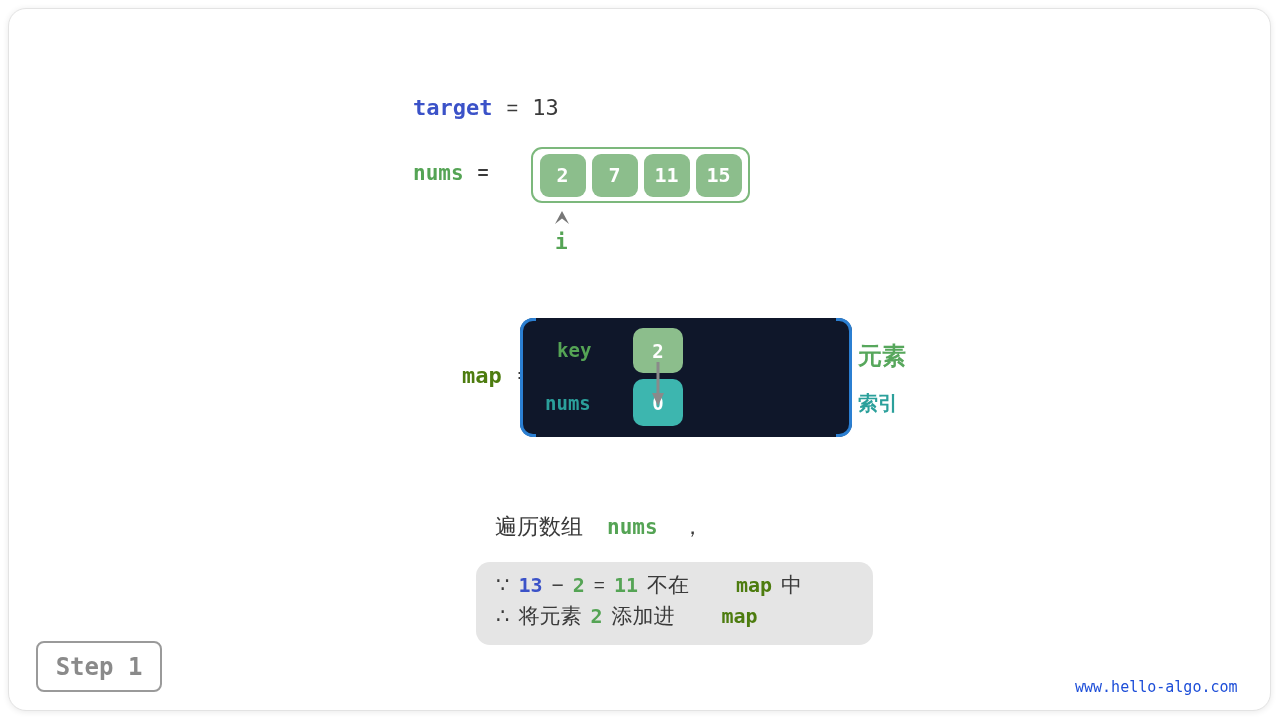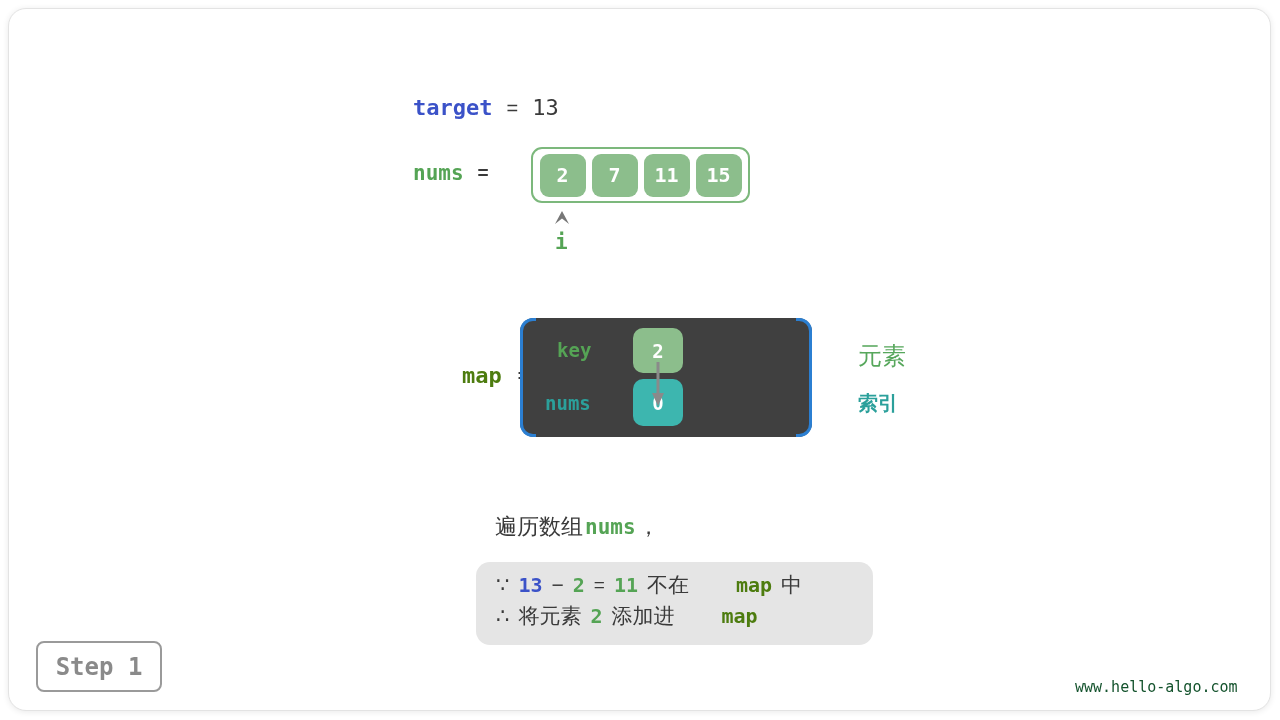--- a/index.html
+++ b/index.html
@@ -32,58 +32,58 @@
                align-items:center; justify-content:center; gap:6px; }
   .cell { width:46px; height:43px; background:#8cbe8c; border-radius:9px;
           color:#ffffff; font-weight:bold; font-size:20px;
           display:flex; align-items:center; justify-content:center; }
 
   .pointer-caret { left:553px; top:209px; width:18px; height:18px; }
   .pointer-label { left:555px; top:230px; font-size:21px; font-weight:bold; }
 
   
   .map-label-row { left:424px; top:363px; font-size:22px; gap:16px; font-weight:bold; }
-  .map-panel { left:520px; top:318px; width:292px; height:119px;
-               background:#404040; border-radius:14px; }
+  .map-panel { left:520px; top:318px; width:332px; height:119px;
+               background:#0f172a; border-radius:14px; }
   .bracket { position:absolute; top:0; bottom:0; width:16px; }
   .bracket.left  { left:0;  border:3px solid #2b7fd2; border-right:none;
                    border-radius:13px 0 0 13px; }
   .bracket.right { right:0; border:3px solid #2b7fd2; border-left:none;
                    border-radius:0 13px 13px 0; }
   .map-key-label   { position:absolute; left:37px; top:21px; font-size:19px; font-weight:bold; }
   .map-value-label { position:absolute; left:25px; top:74px; font-size:19px; font-weight:bold; }
   .map-key-cell   { position:absolute; left:113px; top:10px; width:50px; height:45px;
                     background:#8cbe8c; border-radius:10px; color:#fff; font-weight:bold;
                     font-size:19px; display:flex; align-items:center; justify-content:center; }
   .map-value-cell { position:absolute; left:113px; top:61px; width:50px; height:47px;
                     background:#3db6af; border-radius:10px; color:#fff; font-weight:bold;
                     font-size:19px; display:flex; align-items:center; justify-content:center; }
   .kv-arrow { position:absolute; left:129px; top:42px; width:18px; height:48px; }
 
-  .legend-element { left:858px; top:340px; font-size:24px; font-weight:normal; color:#57a75c; }
+  .legend-element { left:858px; top:340px; font-size:24px; font-weight:bold; color:#57a75c; }
   .legend-index   { left:858px; top:390px; font-size:20px; font-weight:bold; color:#2ba09b; }
 
   
-  .caption-row { left:495px; top:512px; font-size:22px; gap:2px; }
+  .caption-row { left:495px; top:512px; font-size:22px; gap:24px; }
   .caption-row .mono { font-size:21px; }
 
   
   .conclusion { left:476px; top:562px; width:397px; height:83px; background:#e5e5e5;
                 border-radius:14px; padding:9px 0 0 20px; display:flex;
                 flex-direction:column; gap:3px; }
   .concl-line { display:flex; align-items:center; gap:9px; font-size:21px; }
   .concl-line .mono { font-size:20px; font-weight:bold; }
 
   
   .step-badge { left:36px; top:641px; width:126px; height:51px; background:#ffffff;
                 border:2px solid #9a9a9a; border-radius:8px; display:flex;
                 align-items:center; justify-content:center; }
   .step-badge span { font-size:24px; font-weight:bold; }
 
-  .watermark { left:1075px; top:678px; font-size:15px; color:#14532d; }
+  .watermark { left:1075px; top:678px; font-size:15px; color:#1d4ed8; }
 </style>
 </head>
 <body>
 
 <div class="stage">
   <div class="card"></div>
 
   <div class="abs row target-row">
     <span class="mono kw c-royal">target</span>
     <span class="c-dark" style="font-size:20px">=</span>

